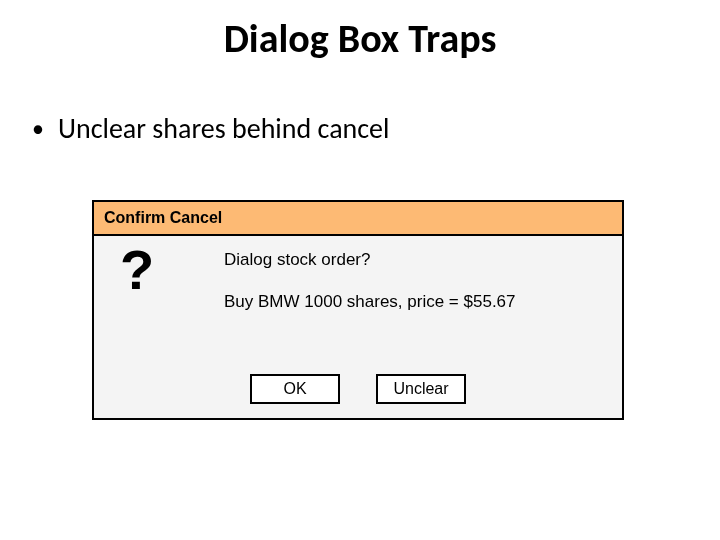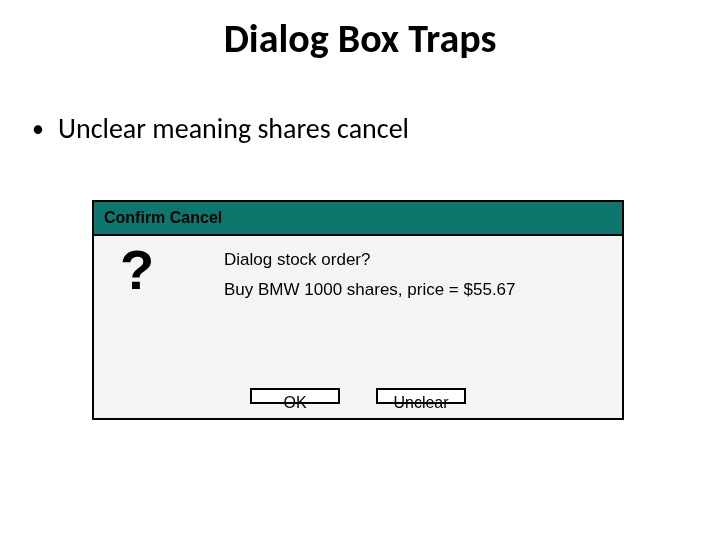--- a/index.html
+++ b/index.html
@@ -50,21 +50,21 @@
     left: 92px;
     top: 200px;
     width: 532px;
     height: 220px;
     border: 2px solid #000;
     background: #ffffff;
     box-sizing: border-box;
   }
   .dialog-titlebar {
     height: 34px;
-    background: #0f766e;
+    background: #fdba74;
     color: #000;
     display: flex;
     align-items: center;
     padding-left: 10px;
     font-family: Arial, sans-serif;
     font-size: 16px;
     font-weight: bold;
     border-bottom: 2px solid #000;
     box-sizing: border-box;
   }
@@ -87,57 +87,57 @@
     position: absolute;
     left: 130px;
     top: 14px;
     font-family: Arial, sans-serif;
     font-size: 17px;
     color: #000;
   }
   .msg2 {
     position: absolute;
     left: 130px;
-    top: 44px;
+    top: 56px;
     font-family: Arial, sans-serif;
     font-size: 17px;
     color: #000;
   }
   .btn-row {
     position: absolute;
     bottom: 14px;
     left: 0;
     width: 100%;
     display: flex;
     justify-content: center;
     gap: 36px;
   }
   .dlg-btn {
     width: 90px;
-    height: 16px;
+    height: 30px;
     background: #fff;
     border: 2px solid #000;
     font-family: Arial, sans-serif;
     font-size: 16px;
     text-align: center;
     line-height: 26px;
     box-sizing: border-box;
     padding: 0;
   }
 </style>
 </head>
 <body>
 
 <div class="slide">
 
   <div class="title">Dialog Box Traps</div>
 
   <div class="bullet-row">
     <span class="bullet-dot">•</span>
-    <span class="bullet-text">Unclear meaning shares cancel</span>
+    <span class="bullet-text">Unclear shares behind cancel</span>
   </div>
 
   <div class="dialog-wrap">
     <div class="dialog-titlebar">
       <span>Confirm Cancel</span>
     </div>
     <div class="dialog-body">
       <div class="qmark">?</div>
       <div class="msg1">Dialog stock order?</div>
       <div class="msg2">Buy BMW 1000 shares, price = $55.67</div>

